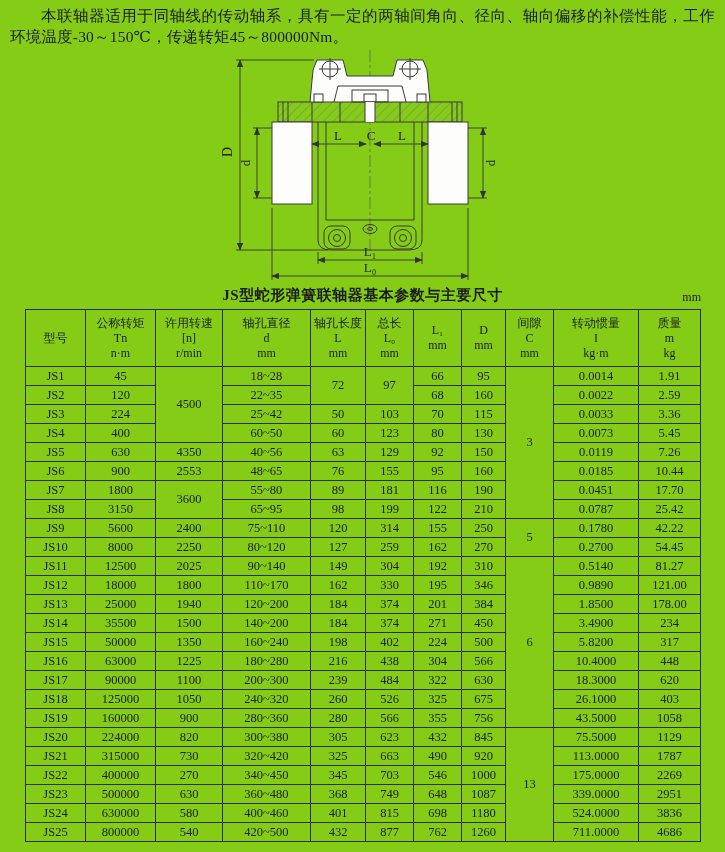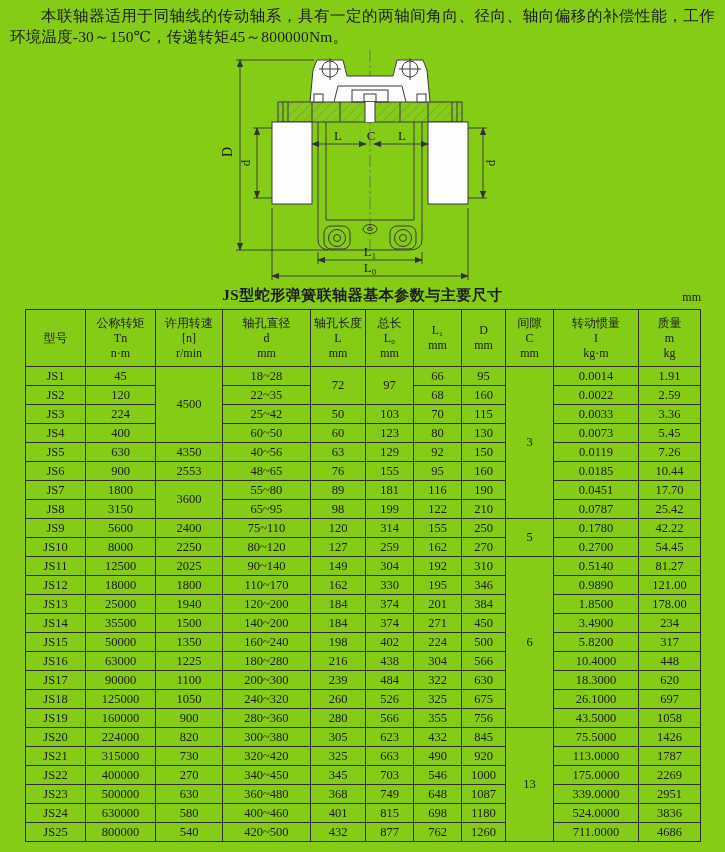--- a/index.html
+++ b/index.html
@@ -425,21 +425,21 @@
         <tr>
           <td>JS18</td>
           <td>125000</td>
           <td>1050</td>
           <td>240~320</td>
           <td>260</td>
           <td>526</td>
           <td>325</td>
           <td>675</td>
           <td>26.1000</td>
-          <td>697</td>
+          <td>403</td>
         </tr>
         <tr>
           <td>JS19</td>
           <td>160000</td>
           <td>900</td>
           <td>280~360</td>
           <td>280</td>
           <td>566</td>
           <td>355</td>
           <td>756</td>
@@ -450,21 +450,21 @@
           <td>JS20</td>
           <td>224000</td>
           <td>820</td>
           <td>300~380</td>
           <td>305</td>
           <td>623</td>
           <td>432</td>
           <td>845</td>
           <td rowspan="6">13</td>
           <td>75.5000</td>
-          <td>1426</td>
+          <td>1129</td>
         </tr>
         <tr>
           <td>JS21</td>
           <td>315000</td>
           <td>730</td>
           <td>320~420</td>
           <td>325</td>
           <td>663</td>
           <td>490</td>
           <td>920</td>

